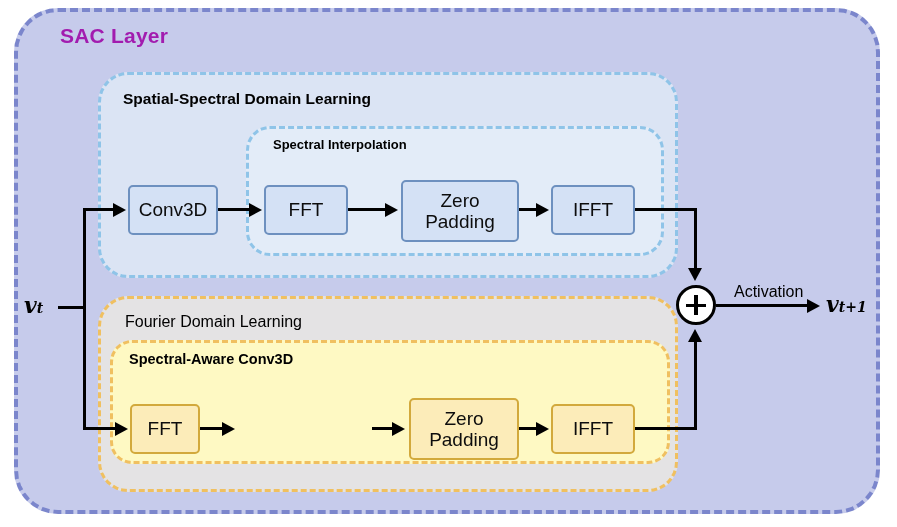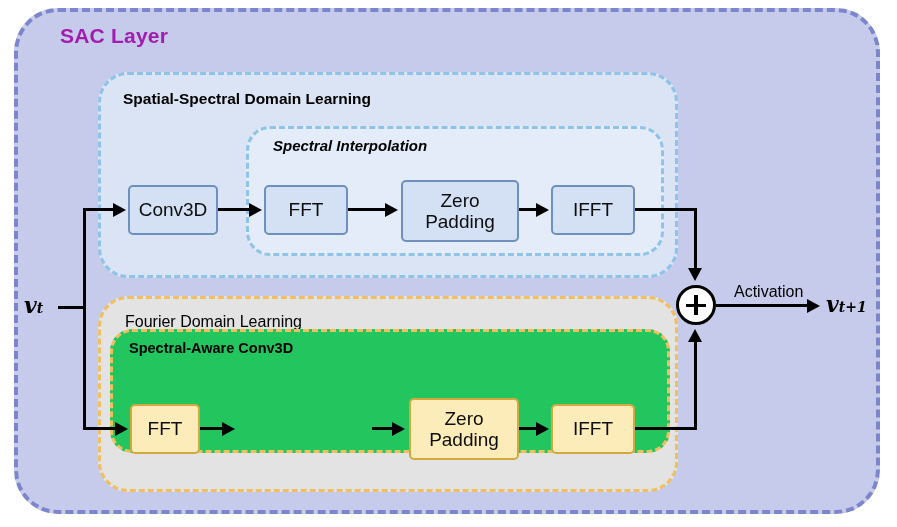--- a/index.html
+++ b/index.html
@@ -70,24 +70,23 @@
     height: 130px;
     box-sizing: border-box;
     background: #e3ecf8;
     border: 3px dashed #8fc4e8;
     border-radius: 24px;
   }
   .spec-interp-title {
     position: absolute;
     left: 24px;
     top: 8px;
-    font-size: 15px;
-    font-weight: bold;
-    color: #000000;
-    font-style: italic;
+    font-size: 13px;
+    font-weight: bold;
+    color: #000000;
   }
 
   
   .fdl {
     position: absolute;
     left: 98px;
     top: 296px;
     width: 580px;
     height: 196px;
     box-sizing: border-box;
@@ -101,25 +100,25 @@
     top: 14px;
     font-size: 16px;
     font-weight: normal;
     color: #000000;
   }
 
   
   .sa-conv {
     position: absolute;
     left: 110px;
-    top: 329px;
+    top: 340px;
     width: 560px;
     height: 124px;
     box-sizing: border-box;
-    background: #22c55e;
+    background: #fef9c3;
     border: 3px dashed #f0c060;
     border-radius: 22px;
   }
   .sa-conv-title {
     position: absolute;
     left: 16px;
     top: 8px;
     font-size: 14.5px;
     font-weight: bold;
     color: #000000;

